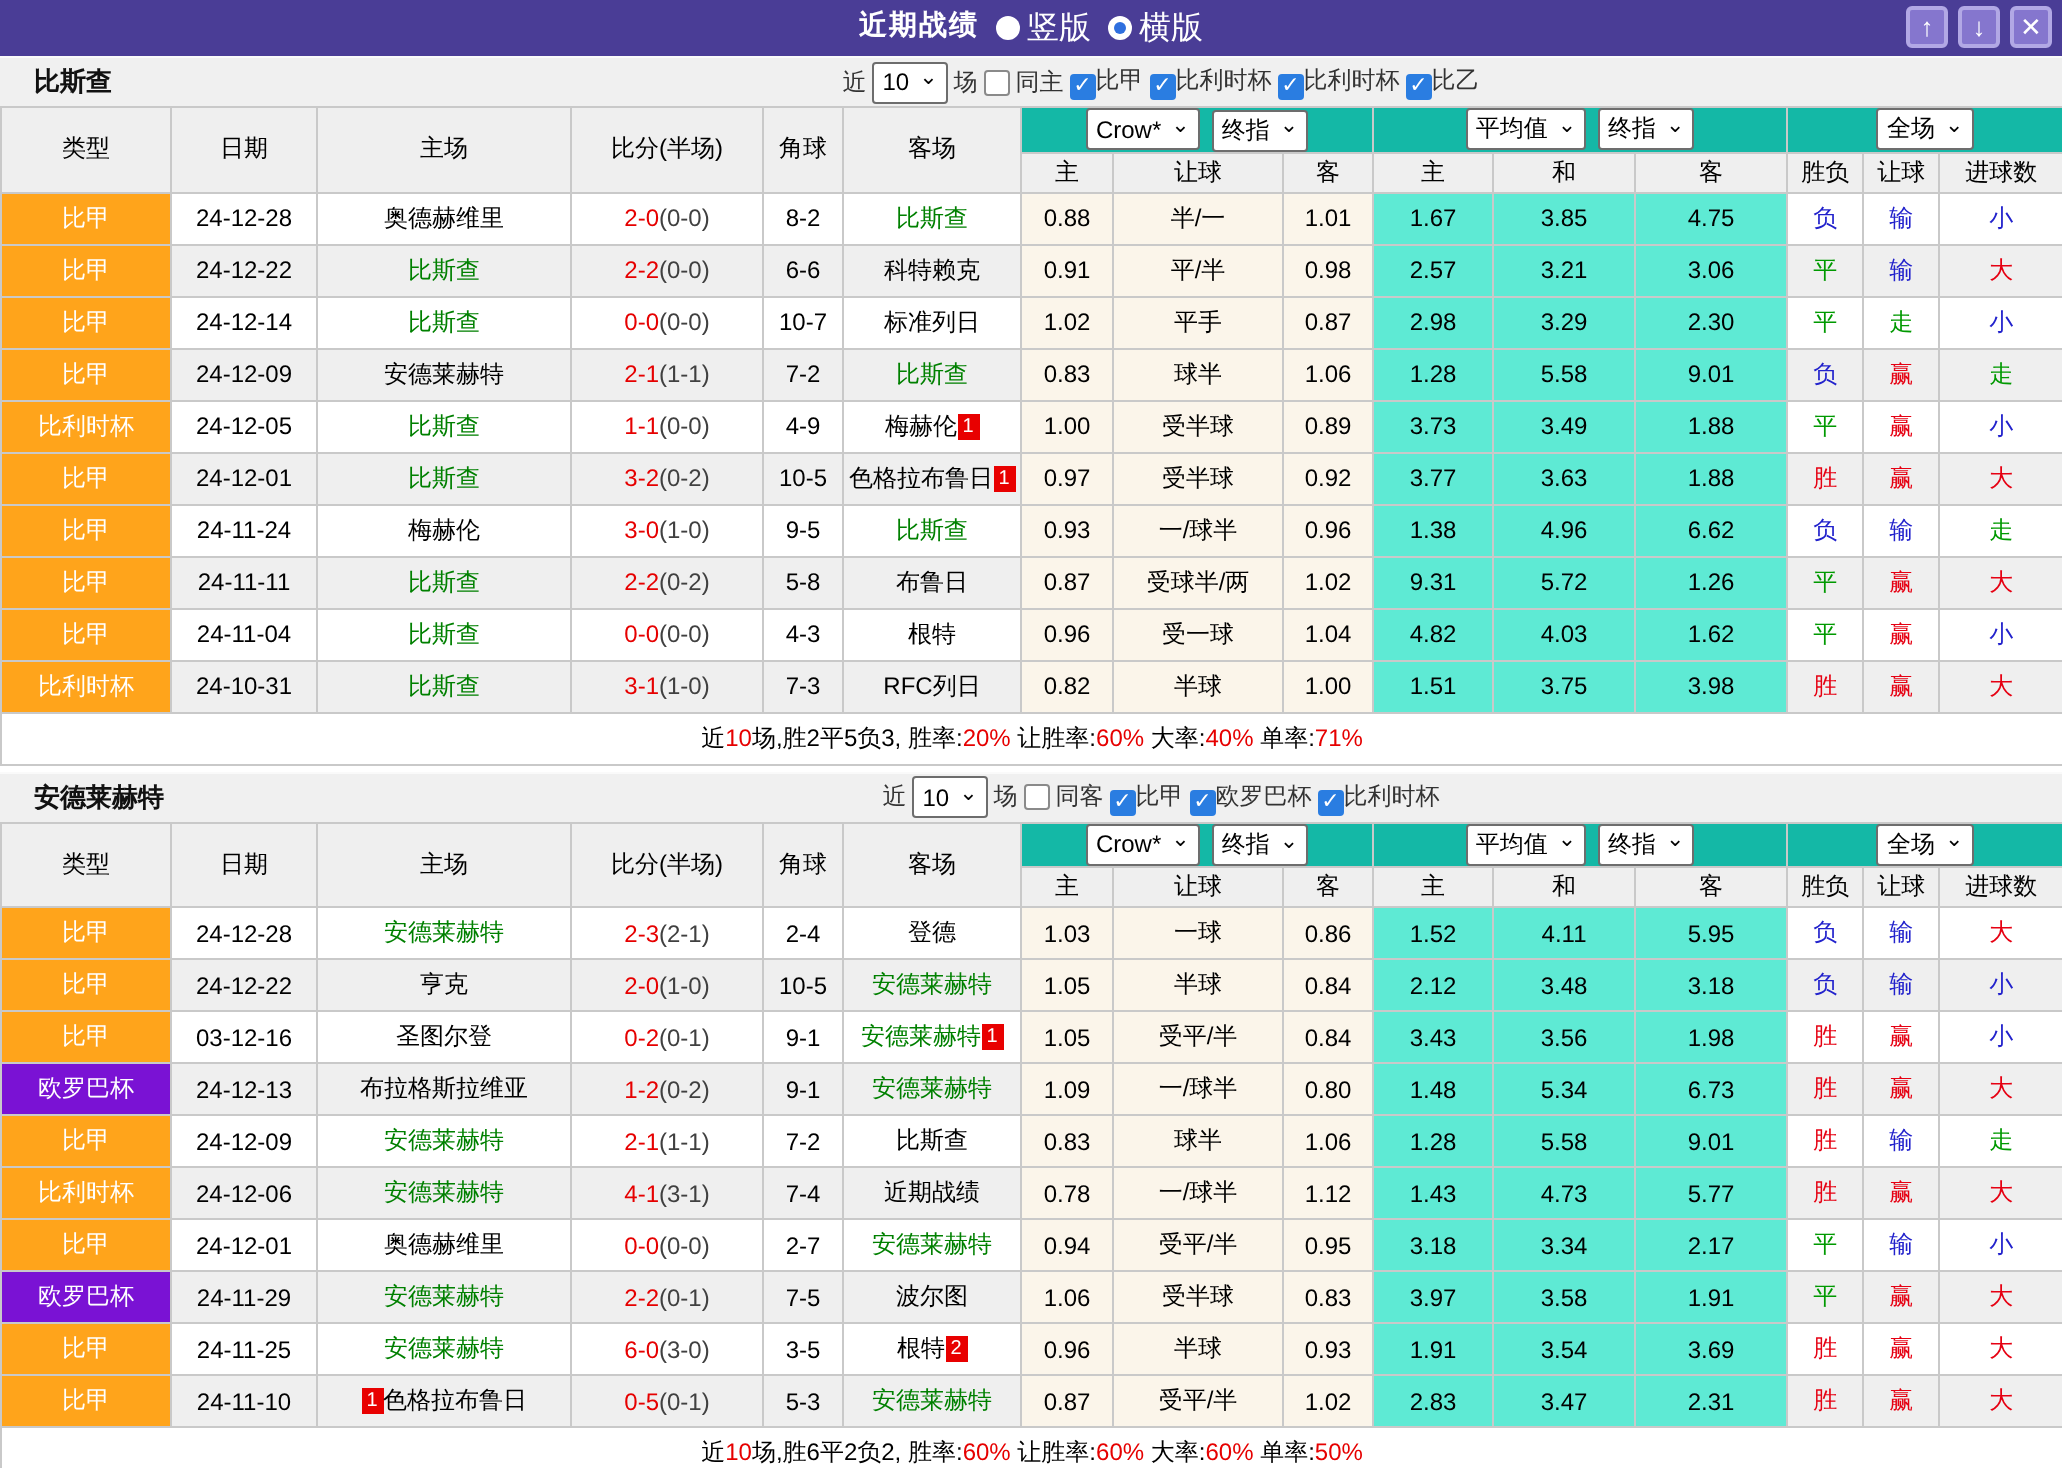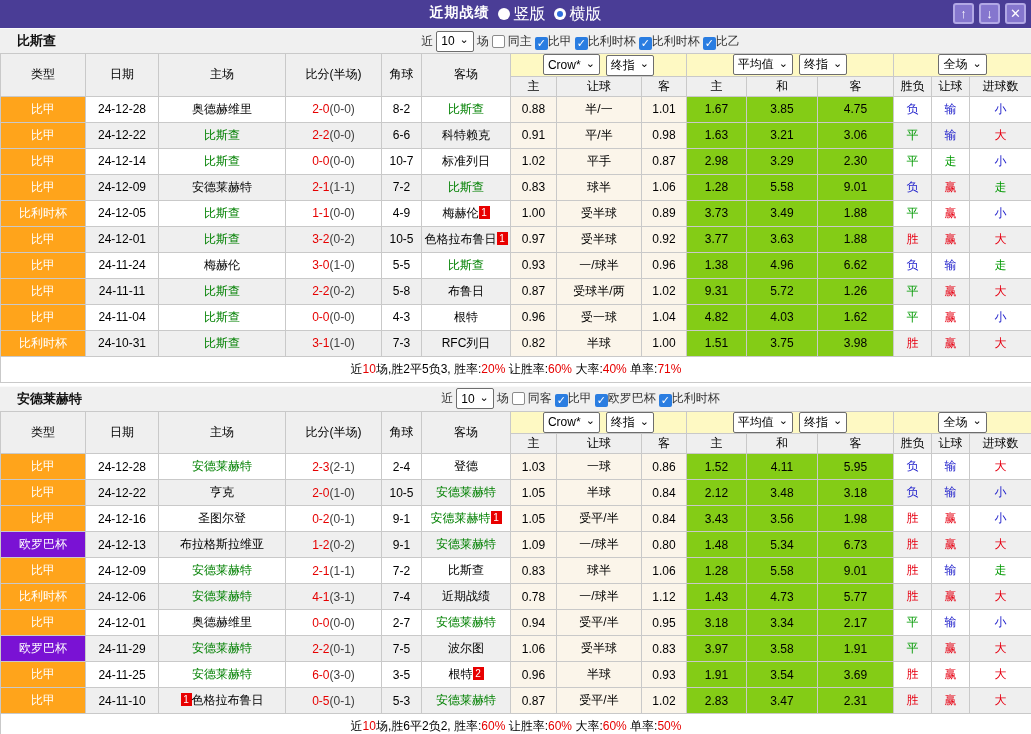--- a/index.html
+++ b/index.html
@@ -23,32 +23,32 @@
   .fake-select{display:inline-flex;align-items:center;border:1px solid #6d6d6d;background:#fff;height:19px;
                padding:0 4px;border-radius:2px;gap:5px;color:#000;cursor:pointer;}
   .chev{font-size:11px;line-height:8px;transform:translateY(-2px);}
   .cb{width:13px;height:13px;display:inline-block;box-sizing:border-box;vertical-align:-2px;cursor:pointer;}
   .cb.checked{background:#2a7de1;border-radius:2px;color:#fff;font-size:11px;line-height:13px;text-align:center;}
   .cb.unchecked{background:#fff;border:1px solid #8a8a8a;border-radius:2px;}
   
   table{border-collapse:collapse;table-layout:fixed;width:1031px;font-size:12px;}
   th,td{border:1px solid #c9c9c9;text-align:center;padding:0;overflow:hidden;white-space:nowrap;}
   thead th{background:#efefef;font-weight:normal;height:19px;color:#000;}
-  .dd-cell{background:#fef9c3;}
+  .dd-cell{background:#14b8a6;}
   .dd-cell .fake-select{margin:0 3px;}
   tbody td{height:25px;background:#fff;}
   tr.even td.plain{background:#efefef;}
   td.type{color:#fff;}
   td.type.orange{background:#ffa41b;}
   td.type.purple{background:#7a12d4;}
   .focus{color:#008000;}
   .ft{color:#e60000;}
   .ht{color:#404040;}
   td.ah{background:#fbf5ea;}
-  td.eu{background:#84cc16;}
+  td.eu{background:#5eead4;}
   .res-r{color:#e60012;}
   .res-g{color:#009900;}
   .res-b{color:#2222cc;}
   .badge{display:inline-block;background:#e80000;color:#fff;font-size:10px;line-height:13px;min-width:9px;
          padding:0 1px;vertical-align:1px;}
   td.summary{height:25px;background:#fff;}
   .red{color:#e60000;}
   .gap{height:3px;background:#fff;}
 </style>
 </head>
@@ -169,21 +169,21 @@
         <tr class="even">
           <td class="type orange">比甲</td>
           <td class="plain">24-12-22</td>
           <td class="plain"><span class="focus">比斯查</span></td>
           <td class="plain"><span class="ft">2-2</span><span class="ht">(0-0)</span></td>
           <td class="plain">6-6</td>
           <td class="plain"><span class="">科特赖克</span></td>
           <td class="ah">0.91</td>
           <td class="ah">平/半</td>
           <td class="ah">0.98</td>
-          <td class="eu">1.63</td>
+          <td class="eu">2.57</td>
           <td class="eu">3.21</td>
           <td class="eu">3.06</td>
           <td class="plain res-g">平</td>
           <td class="plain res-b">输</td>
           <td class="plain res-r">大</td>
         </tr>
         <tr class="odd">
           <td class="type orange">比甲</td>
           <td class="plain">24-12-14</td>
           <td class="plain"><span class="focus">比斯查</span></td>
@@ -249,21 +249,21 @@
           <td class="eu">1.88</td>
           <td class="plain res-r">胜</td>
           <td class="plain res-r">赢</td>
           <td class="plain res-r">大</td>
         </tr>
         <tr class="odd">
           <td class="type orange">比甲</td>
           <td class="plain">24-11-24</td>
           <td class="plain"><span class="">梅赫伦</span></td>
           <td class="plain"><span class="ft">3-0</span><span class="ht">(1-0)</span></td>
-          <td class="plain">5-5</td>
+          <td class="plain">9-5</td>
           <td class="plain"><span class="focus">比斯查</span></td>
           <td class="ah">0.93</td>
           <td class="ah">一/球半</td>
           <td class="ah">0.96</td>
           <td class="eu">1.38</td>
           <td class="eu">4.96</td>
           <td class="eu">6.62</td>
           <td class="plain res-b">负</td>
           <td class="plain res-b">输</td>
           <td class="plain res-g">走</td>
@@ -428,21 +428,21 @@
           <td class="ah">0.84</td>
           <td class="eu">2.12</td>
           <td class="eu">3.48</td>
           <td class="eu">3.18</td>
           <td class="plain res-b">负</td>
           <td class="plain res-b">输</td>
           <td class="plain res-b">小</td>
         </tr>
         <tr class="odd">
           <td class="type orange">比甲</td>
-          <td class="plain">24-12-16</td>
+          <td class="plain">03-12-16</td>
           <td class="plain"><span class="">圣图尔登</span></td>
           <td class="plain"><span class="ft">0-2</span><span class="ht">(0-1)</span></td>
           <td class="plain">9-1</td>
           <td class="plain"><span class="focus">安德莱赫特</span><span class="badge">1</span></td>
           <td class="ah">1.05</td>
           <td class="ah">受平/半</td>
           <td class="ah">0.84</td>
           <td class="eu">3.43</td>
           <td class="eu">3.56</td>
           <td class="eu">1.98</td>

